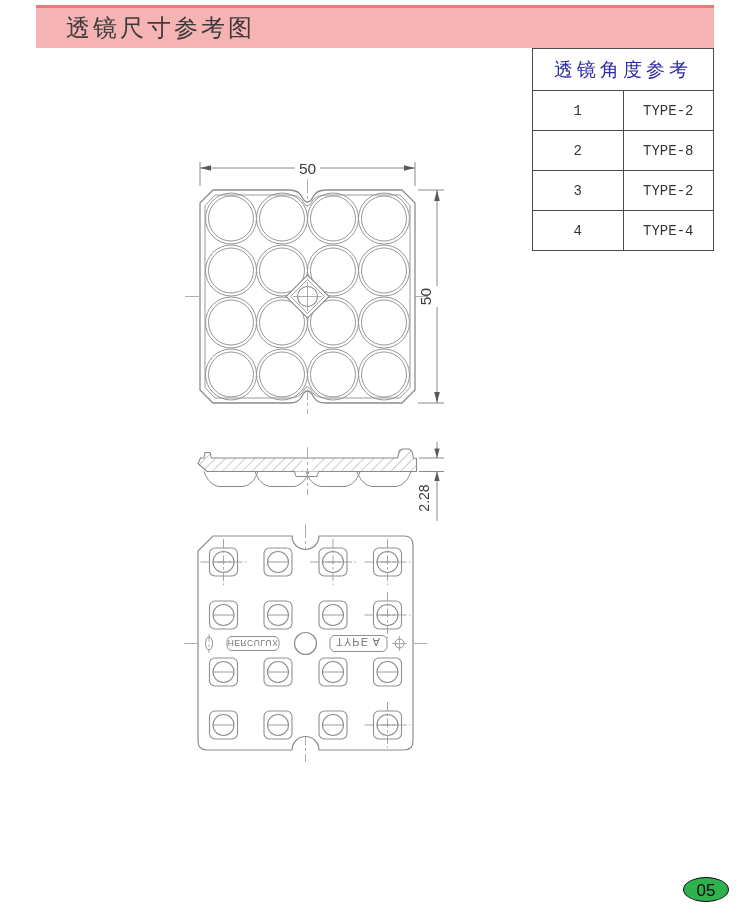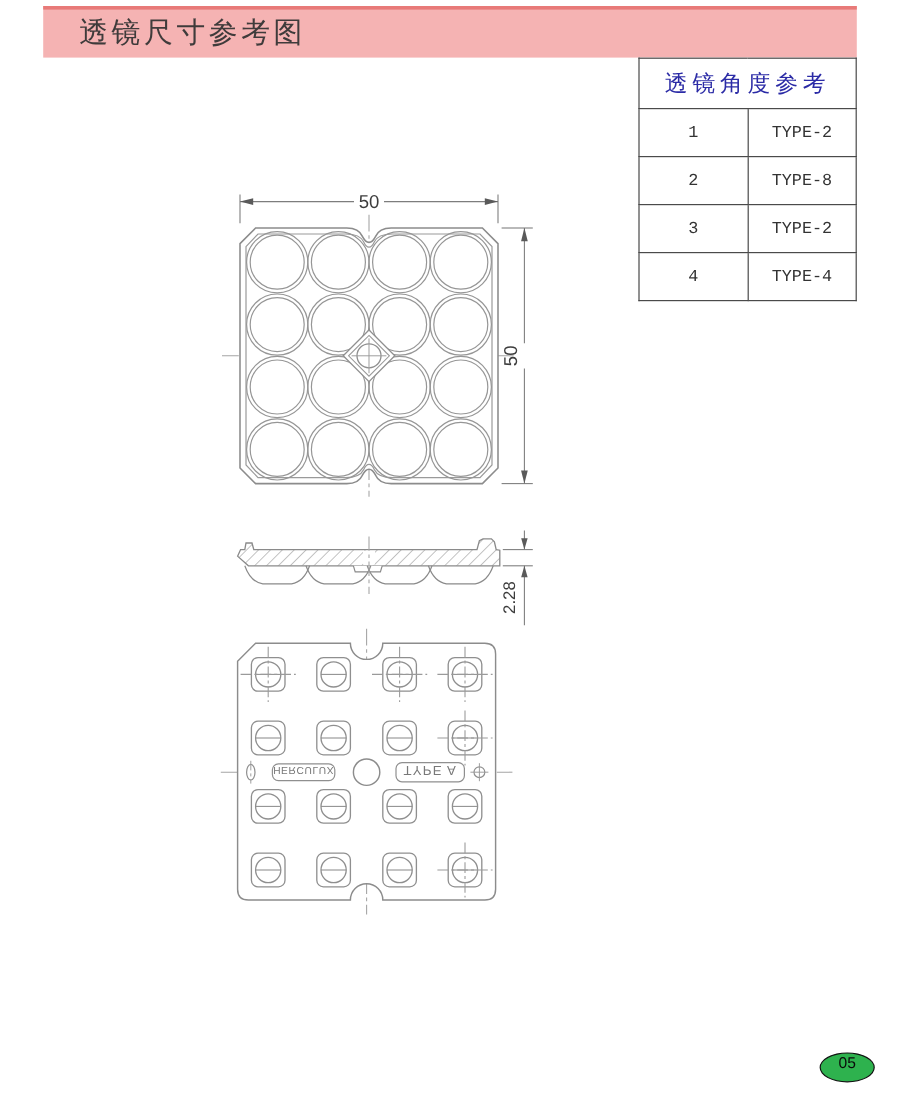--- a/index.html
+++ b/index.html
@@ -35,22 +35,22 @@
     font-family:"Liberation Mono","DejaVu Sans Mono",monospace;
     font-size:14px;color:#333333;
   }
   .angle-table .col-no{width:41px;}
   
   .drawing-svg{position:absolute;left:0;top:0;}
   
   .page-badge{
     position:absolute;left:683px;top:877px;width:46px;height:25px;
     background:#2eb24e;border:1.5px solid #111;border-radius:50%;
-    display:flex;align-items:flex-start;justify-content:center;
-    font-size:13px;color:#0a0a0a;box-sizing:border-box;
+    display:flex;align-items:flex-end;justify-content:center;
+    font-size:17px;color:#0a0a0a;box-sizing:border-box;
   }
 </style>
 </head>
 <body>
 
 <div class="title-bar">
   <div class="title-text">透镜尺寸参考图</div>
 </div>
 
 <table class="angle-table">

